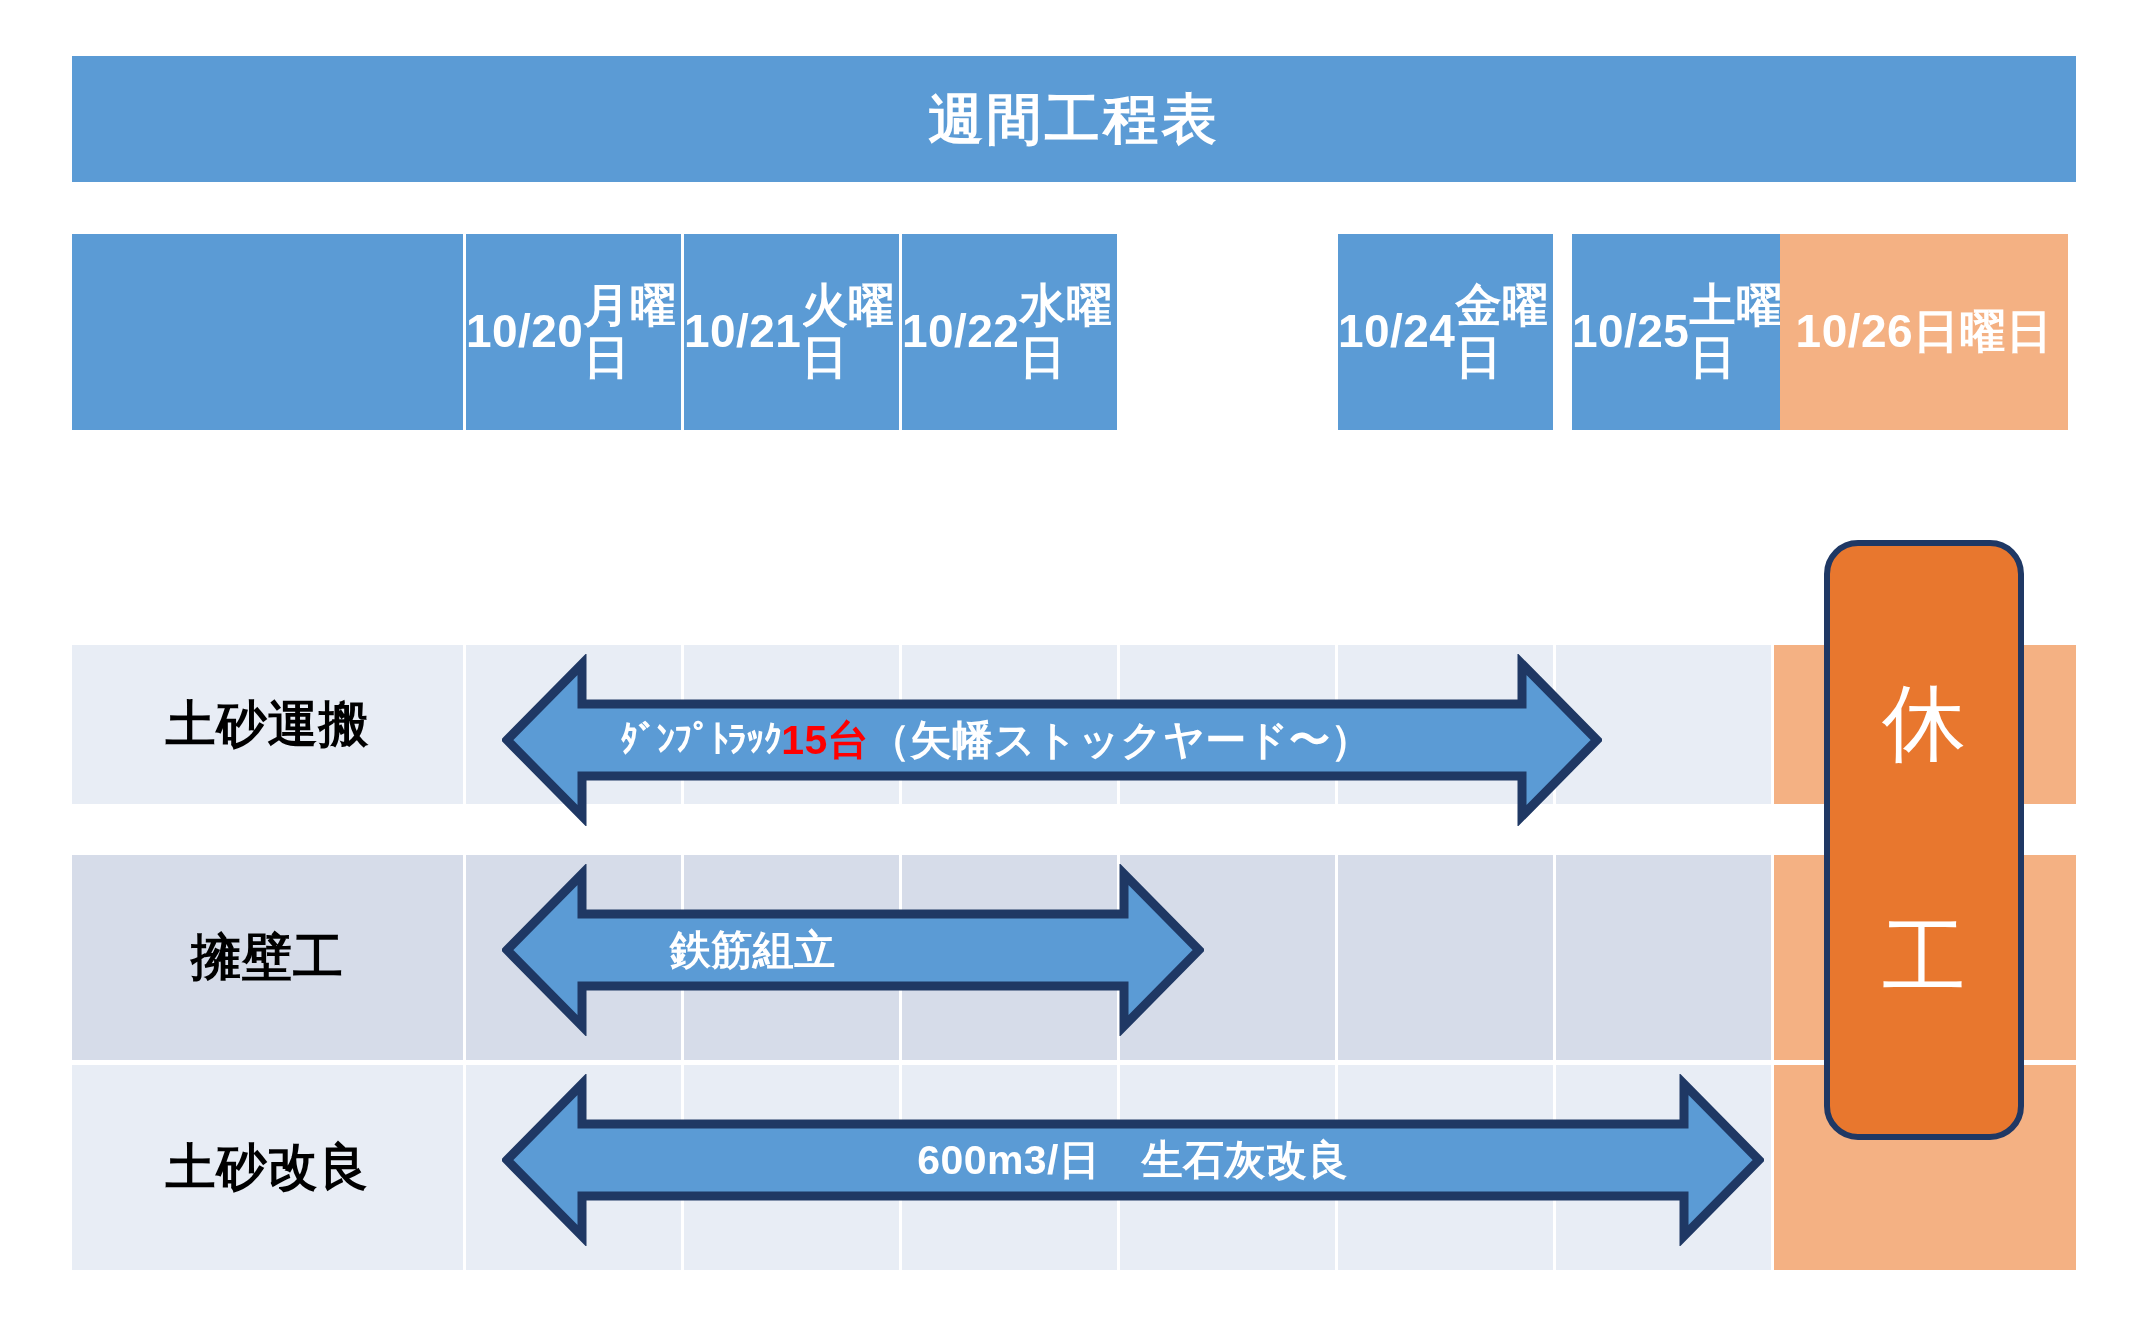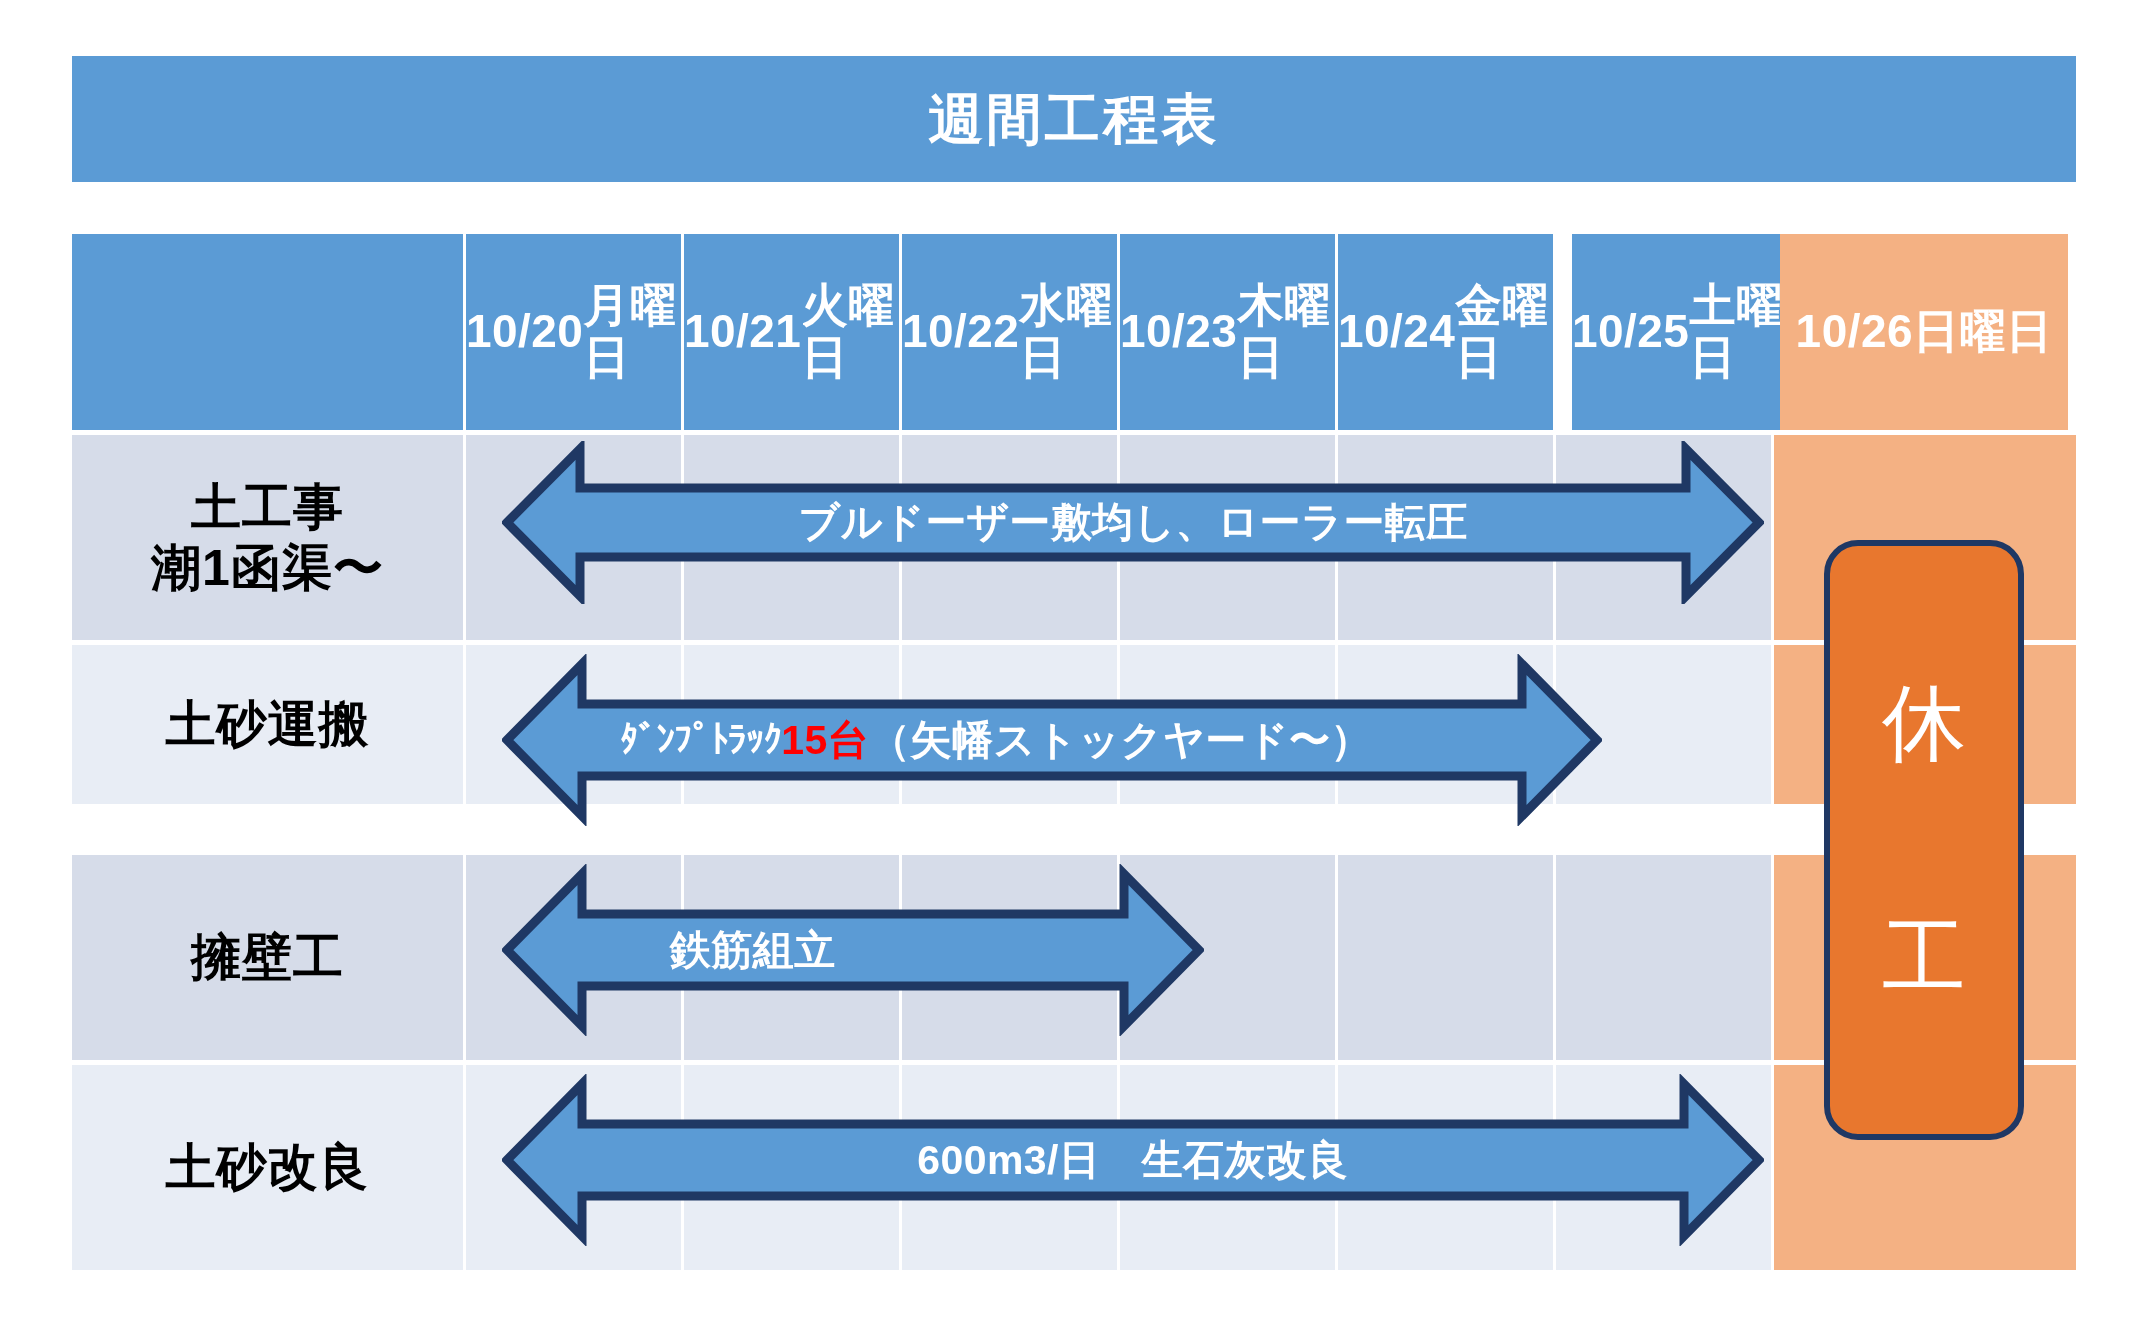--- a/index.html
+++ b/index.html
@@ -98,63 +98,34 @@
         <span class="d2">月曜日</span>
       </div>
       <div class="hdr-cell" style="left:612px;width:215px;">
         <span class="d1">10/21</span>
         <span class="d2">火曜日</span>
       </div>
       <div class="hdr-cell" style="left:830px;width:215px;">
         <span class="d1">10/22</span>
         <span class="d2">水曜日</span>
       </div>
-      <div class="hdr-cell" style="left:1048px;width:215px;">
-        <span class="d1">10/23</span>
-        <span class="d2">木曜日</span>
-      </div>
       <div class="hdr-cell" style="left:1266px;width:215px;">
         <span class="d1">10/24</span>
         <span class="d2">金曜日</span>
       </div>
       <div class="hdr-cell" style="left:1484px;width:215px;margin-left:16px;">
         <span class="d1">10/25</span>
         <span class="d2">土曜日</span>
       </div>
       <div class="hdr-cell sun" style="left:1702px;width:288px;margin-left:6px;">
         <span class="d1">10/26</span>
         <span class="d2">日曜日</span>
       </div>
     </div>
 
-    <div class="body-row" style="top:201px;height:205px;">
-      <div class="row-bg odd"></div>
-      <div class="sun-col" style="left:1702px;width:302px;"></div>
-      <div class="vline" style="left:391px;"></div>
-      <div class="vline" style="left:609px;"></div>
-      <div class="vline" style="left:827px;"></div>
-      <div class="vline" style="left:1045px;"></div>
-      <div class="vline" style="left:1263px;"></div>
-      <div class="vline" style="left:1481px;"></div>
-      <div class="vline" style="left:1699px;"></div>
-
-      <div class="rowlabel" style="width:391px;">
-        <span>土工事</span>
-        <span>潮1函渠〜</span>
-      </div>
-
-      <div class="arrow a1" style="left:430px;top:6px;width:1262px;height:163px;">
-        <svg viewBox="0 0 1262 163" preserveAspectRatio="none">
-          <polygon points="5,81.5 78,8 78,47 1184,47 1184,8 1257,81.5 1184,155 1184,116 78,116 78,155" fill="#5B9BD5" stroke="#1F3864" stroke-width="9" stroke-linejoin="miter"></polygon>
-        </svg>
-        <div class="lab">
-          <span>ブルドーザー敷均し、ローラー転圧</span>
-        </div>
-      </div>
-    </div>
 
     <div class="body-row" style="top:411px;height:159px;">
       <div class="row-bg even"></div>
       <div class="sun-col" style="left:1702px;width:302px;"></div>
       <div class="vline" style="left:391px;"></div>
       <div class="vline" style="left:609px;"></div>
       <div class="vline" style="left:827px;"></div>
       <div class="vline" style="left:1045px;"></div>
       <div class="vline" style="left:1263px;"></div>
       <div class="vline" style="left:1481px;"></div>

